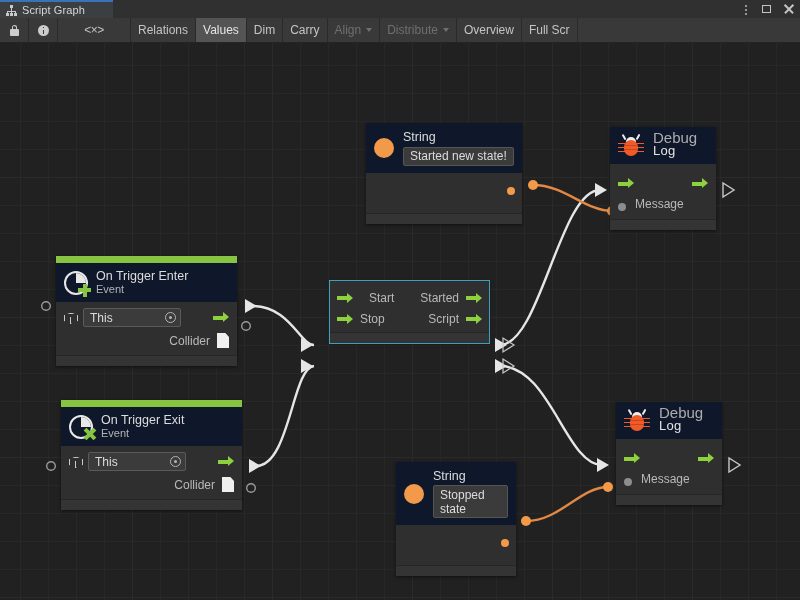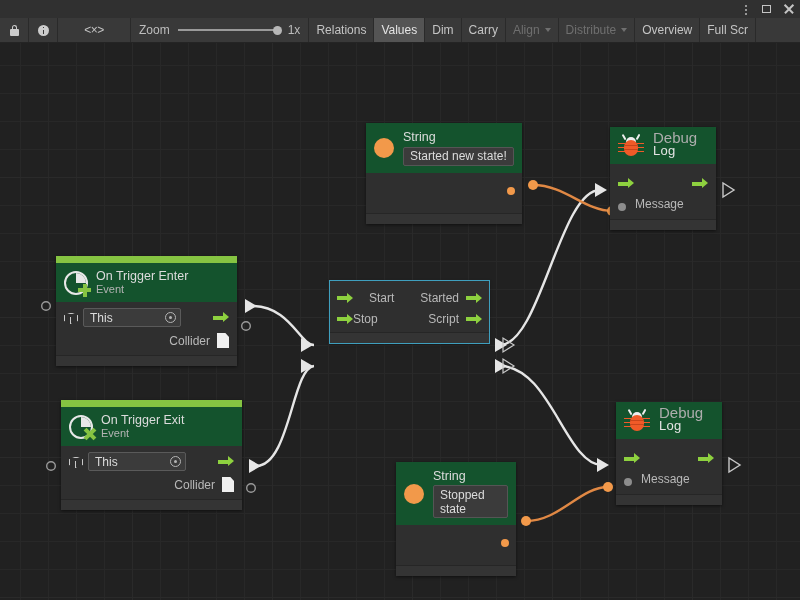--- a/index.html
+++ b/index.html
@@ -78,21 +78,21 @@
           linear-gradient(to right,#2a2a2a 1px,transparent 1px),
           linear-gradient(to bottom,#2a2a2a 1px,transparent 1px),
           linear-gradient(to right,#282828 1px,transparent 1px),
           linear-gradient(to bottom,#282828 1px,transparent 1px);
         background-size:140px 140px,140px 140px,28px 28px,28px 28px;
         background-position:-8px -6px,-8px -6px,-8px -6px,-8px -6px;}
   .edges{position:absolute;inset:0;}
 
   
   .node{position:absolute;background:#2f2f2f;box-shadow:0 1px 3px rgba(0,0,0,.55);}
-  .node .hdr{background:#14532d;display:flex;align-items:center;padding:5px 8px 5px 8px;}
+  .node .hdr{background:#0f172a;display:flex;align-items:center;padding:5px 8px 5px 8px;}
   .node .body{padding:4px 8px;position:relative;}
   .node .foot{height:10px;background:#343434;border-top:1px solid #262626;}
   .sel{outline:1.5px solid #3f9fbe;outline-offset:0;}
   .evhead{height:7px;background:#86c442;}
   .ttl{font-size:12.5px;color:#dcdcdc;line-height:14px;}
   .sub{font-size:11px;color:#b4b4b4;line-height:13px;}
   .ttl-sm{font-size:15px;color:#adadad;line-height:11px;}
   .ttl-lg{font-size:13px;color:#e4e4e4;line-height:16px;letter-spacing:.3px;}
 
   
@@ -166,20 +166,34 @@
             border-left:6px solid #8ed13f;}
   .graydot{width:8px;height:8px;border-radius:50%;background:#8d8d8d;flex:none;}
   .orangedot{width:8px;height:8px;border-radius:50%;background:#f2994a;flex:none;}
 </style>
 </head>
 <body>
 
 <div id="app">
 
   <div class="tabbar">
+    <div class="tab">
+      <span class="tab-icon">
+        <i class="t"></i>
+          <i class="v"></i>
+          <i class="h"></i>
+        <i class="l1"></i>
+          <i class="l2"></i>
+          <i class="l3"></i>
+        <i class="b1"></i>
+          <i class="b2"></i>
+          <i class="b3"></i>
+      </span>
+      <span class="tab-label">Script Graph</span>
+    </div>
     <div class="wctrls">
       <div class="wc dots">
           <i></i>
           <i></i>
           <i></i>
         </div>
       <div class="wc max">
           <b></b>
         </div>
       <div class="wc close">
@@ -197,28 +211,20 @@
         </span>
     </div>
     <div class="tb icon">
       <span class="ic-info">
           <i></i>
           <i></i>
         </span>
     </div>
     <div class="tb" style="width:58px">
       <span class="ic-code">&lt;×&gt;</span>
-    </div>
-    <div class="zoomwrap">
-      <span class="zoomlbl">Zoom</span>
-      <span class="slider">
-        <span class="track"></span>
-          <span class="knob"></span>
-      </span>
-      <span class="zoomval">1x</span>
     </div>
     <div class="tb">Relations</div>
     <div class="tb on">Values</div>
     <div class="tb">Dim</div>
     <div class="tb">Carry</div>
     <div class="tb off">
       <span>Align</span>
       <span class="caret"></span>
     </div>
     <div class="tb off">
@@ -381,21 +387,21 @@
           </span>
           <span style="display:flex;align-items:center;gap:7px;">
             <span class="plabel">Started</span>
             <span class="garrow">
                 <b></b>
                 <i></i>
               </span>
           </span>
         </div>
         <div class="pRow" style="margin-top:2px;">
-          <span style="display:flex;align-items:center;">
+          <span style="display:flex;align-items:center;gap:7px;">
             <span class="garrow">
                 <b></b>
                 <i></i>
               </span>
             <span class="plabel">Stop</span>
           </span>
           <span style="display:flex;align-items:center;gap:7px;">
             <span class="plabel">Script</span>
             <span class="garrow">
                 <b></b>

